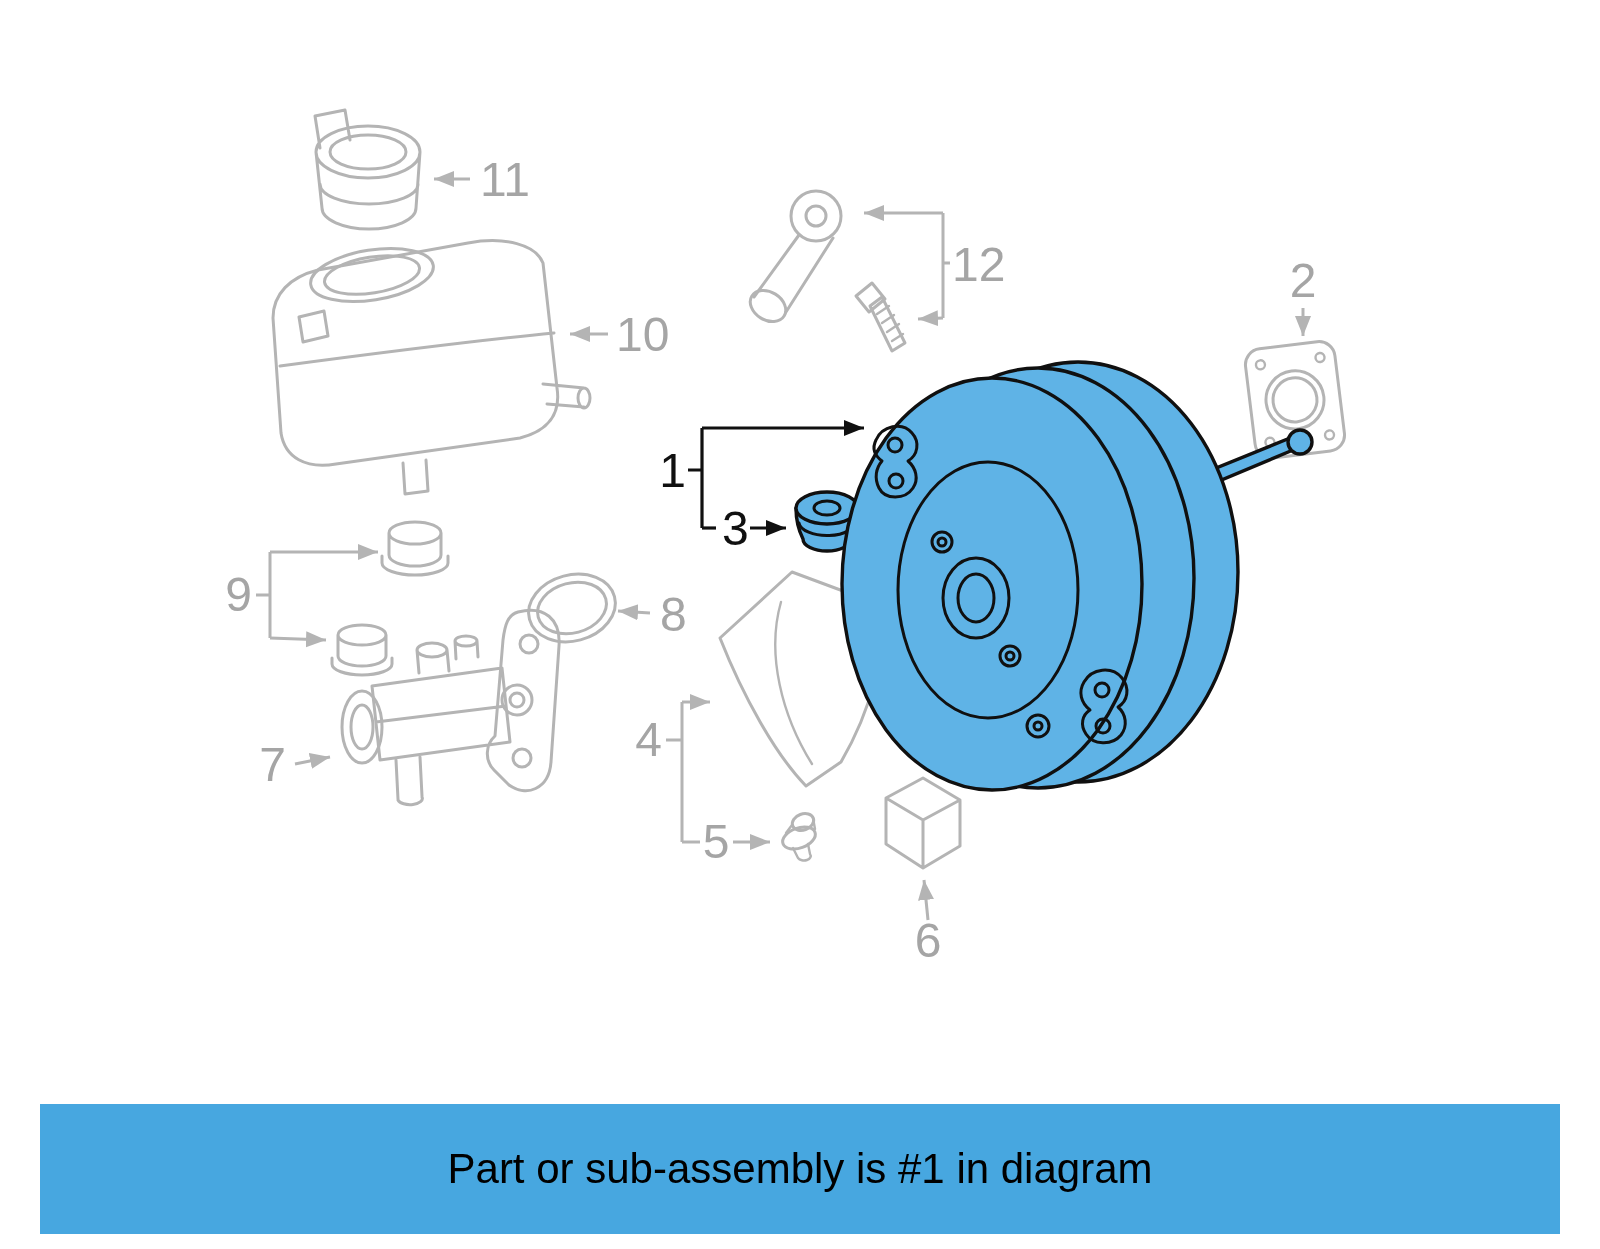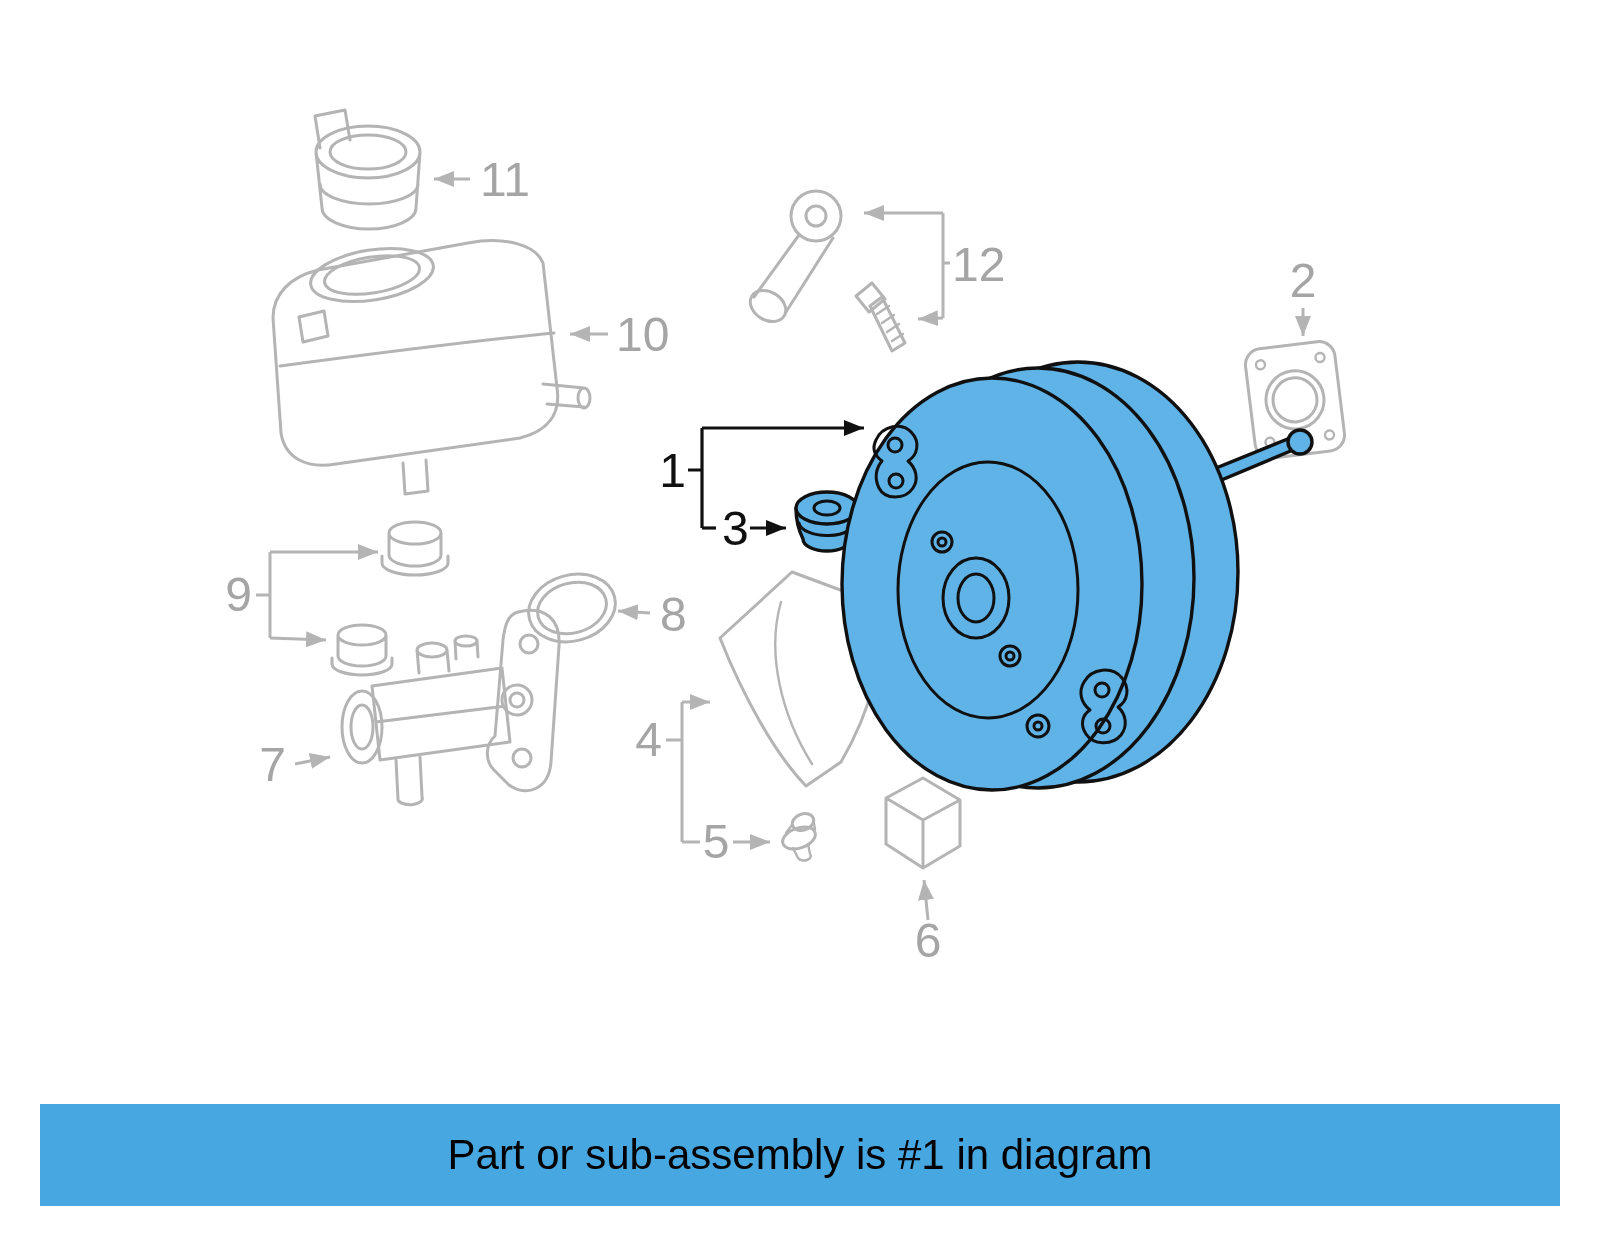--- a/index.html
+++ b/index.html
@@ -8,21 +8,21 @@
   .g{fill:none;stroke:var(--lineart,#b4b4b4);stroke-width:3;stroke-linecap:round;stroke-linejoin:round;}
   .g2{fill:none;stroke:var(--lineart,#b4b4b4);stroke-width:2.4;stroke-linecap:round;stroke-linejoin:round;}
   .blue{fill:var(--highlight-fill,#5fb3e6);stroke:var(--ink,#101010);stroke-width:3.4;stroke-linejoin:round;}
   .bl{fill:none;stroke:var(--ink,#101010);stroke-width:3;stroke-linecap:round;stroke-linejoin:round;}
   .lead-g{fill:none;stroke:var(--lineart,#b4b4b4);stroke-width:3;}
   .lead-b{fill:none;stroke:var(--ink,#101010);stroke-width:3.2;}
   .mk-g{fill:var(--lineart,#b4b4b4);}
   .mk-b{fill:var(--ink,#101010);}
   .lbl-g{fill:var(--label-gray,#a5a5a5);font-size:48px;font-family:"Liberation Sans",sans-serif;}
   .lbl-b{fill:var(--ink,#101010);font-size:48px;font-family:"Liberation Sans",sans-serif;}
-  .banner{position:absolute;left:40px;top:1104px;width:1520px;height:102px;background:var(--banner-bg,#47a7e0);color:#000;
+  .banner{position:absolute;left:40px;top:1104px;width:1520px;height:130px;background:var(--banner-bg,#47a7e0);color:#000;
           display:flex;flex-direction:column;align-items:center;justify-content:center;text-align:center;
           font-size:42px;line-height:1.22;}
 </style>
 </head>
 <body>
 
 <div class="stage">
 
 <svg width="1600" height="1100" viewBox="0 0 1600 1100">
   <defs>

